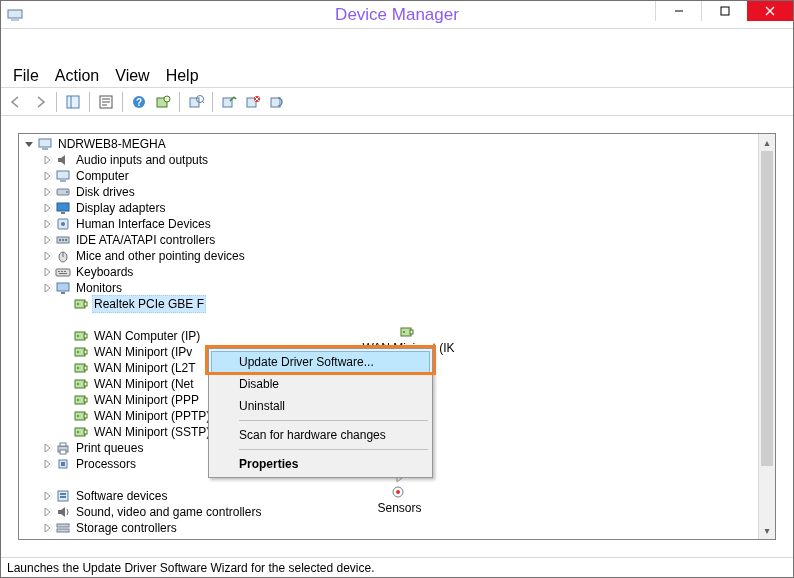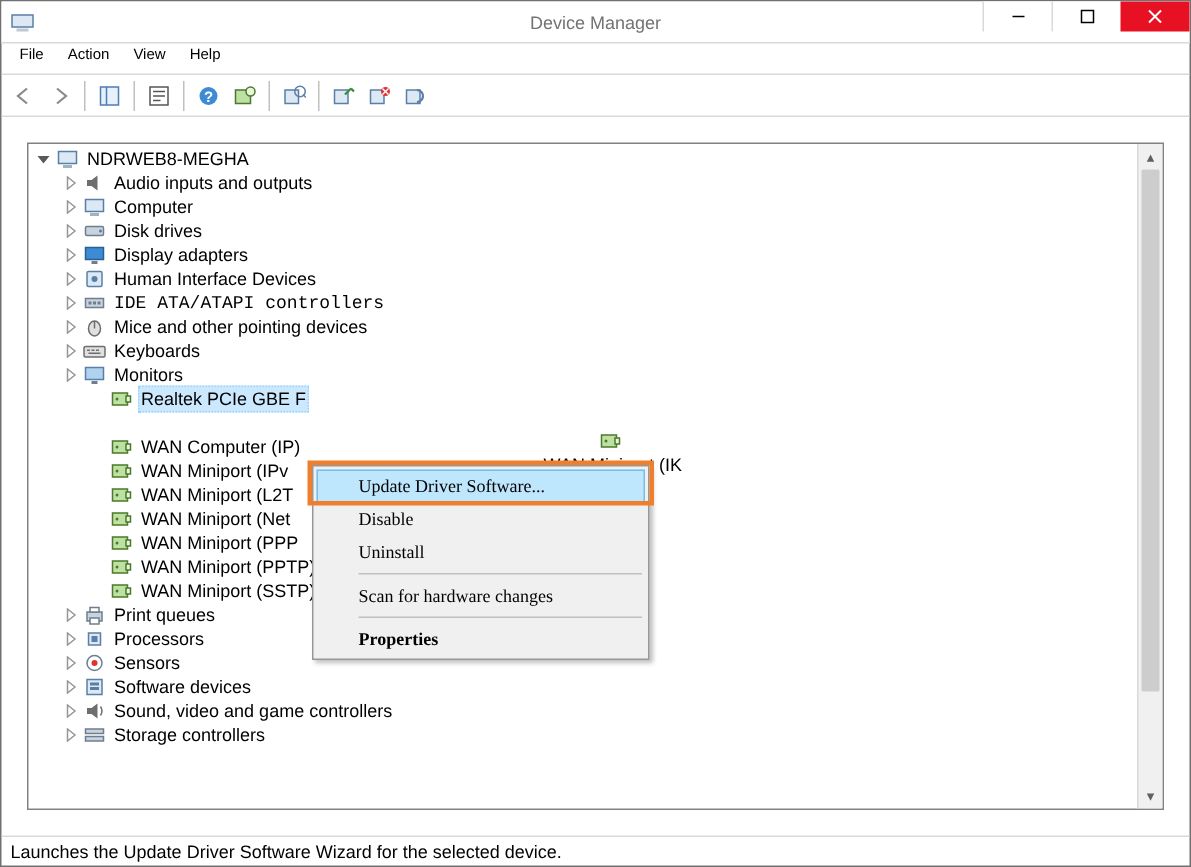--- a/index.html
+++ b/index.html
@@ -27,42 +27,43 @@
     position: relative;
   }
   .titlebar .title-icon {
     width: 16px; height: 16px;
     margin-right: 6px;
     display: inline-flex; align-items:center; justify-content:center;
   }
   .titlebar .title-text {
     position: absolute;
     left: 50%; transform: translateX(-50%);
-    font-size: 12px;
-    color: #737373;
+    font-size: 17px;
+    color: #8b5cf6;
   }
   .window-controls {
     position: absolute; right: 0; top: 0;
     display: flex; height: 20px;
   }
   .wc-btn {
     width: 46px; height: 20px;
     display: flex; align-items: center; justify-content: center;
     background: #fff;
     border-left: 1px solid #d9d9d9;
     font-size: 12px;
   }
   .wc-btn.close { background: #e81123; color: #fff; border-left: none; }
   
   .menubar {
     height: 21px;
-    display: flex; align-items: flex-start;
+    display: flex; align-items: flex-end;
     padding: 0 4px;
     border-bottom: 1px solid #d9d9d9;
-    font-size: 10px;
+    font-size: 16px;
+    margin-top: 38px;
   }
   .menubar .menu-item {
     padding: 2px 8px;
   }
   
   .toolbar {
     height: 28px;
     display: flex; align-items: center;
     padding: 0 4px;
     border-bottom: 1px solid #d9d9d9;
@@ -368,21 +369,21 @@
             </svg>
           </span>
           <span class="node-icon">
             <svg viewBox="0 0 16 16">
               <rect x="3" y="3" width="10" height="10" rx="1" fill="#dce9f5" stroke="#5a7fa6"></rect>
               <circle cx="8" cy="8" r="2" fill="#5a7fa6"></circle>
             </svg>
           </span>
           <span class="node-label">Human Interface Devices</span>
         </div>
-        <div class="tree-row" style="padding-left:20px;font-family:Liberation Mono, monospace;">
+        <div class="tree-row" style="padding-left:20px;">
           <span class="expander">
             <svg width="10" height="10" viewBox="0 0 10 10">
               <path d="M3 1 L8 5 L3 9 Z" fill="none" stroke="#969696" stroke-width="1"></path>
             </svg>
           </span>
           <span class="node-icon">
             <svg viewBox="0 0 16 16">
               <rect x="2" y="5" width="12" height="6" fill="#c9d3dd" stroke="#6e7e8e"></rect>
               <rect x="4" y="7" width="2" height="2" fill="#6e7e8e"></rect>
               <rect x="7" y="7" width="2" height="2" fill="#6e7e8e"></rect>
@@ -557,21 +558,21 @@
             </svg>
           </span>
           <span class="node-icon">
             <svg viewBox="0 0 16 16">
               <rect x="4" y="4" width="8" height="8" fill="#dce9f5" stroke="#5a7fa6"></rect>
               <rect x="6" y="6" width="4" height="4" fill="#5a7fa6"></rect>
             </svg>
           </span>
           <span class="node-label">Processors</span>
         </div>
-        <div class="tree-row" style="padding-left:20px;">
+        <div class="tree-row" style="padding-left:20px;flex-direction:column;">
           <span class="expander">
             <svg width="10" height="10" viewBox="0 0 10 10">
               <path d="M3 1 L8 5 L3 9 Z" fill="none" stroke="#969696" stroke-width="1"></path>
             </svg>
           </span>
           <span class="node-icon">
             <svg viewBox="0 0 16 16">
               <circle cx="8" cy="8" r="5" fill="none" stroke="#6e7e8e"></circle>
               <circle cx="8" cy="8" r="2" fill="#d33"></circle>
             </svg>
@@ -623,21 +624,21 @@
         </div>
       </div>
     <div class="tree-scrollbar">
       <div class="sb-btn">▴</div>
       <div class="sb-track">
           <div class="sb-thumb"></div>
         </div>
       <div class="sb-btn">▾</div>
     </div>
 
-    <div class="context-menu" id="ctxmenu" style="left:189px; top:214px; width:225px;font-family:Liberation Serif, serif;">
+    <div class="context-menu" id="ctxmenu" style="left:189px; top:214px; width:225px;">
         <div class="cm-item highlighted">Update Driver Software...</div>
         <div class="cm-item">Disable</div>
         <div class="cm-item">Uninstall</div>
         <div class="cm-sep"></div>
         <div class="cm-item">Scan for hardware changes</div>
         <div class="cm-sep"></div>
         <div class="cm-item bold">Properties</div>
       </div>
 
     <div class="highlight-box" style="left:186px; top:211px; width:231px; height:30px;"></div>

